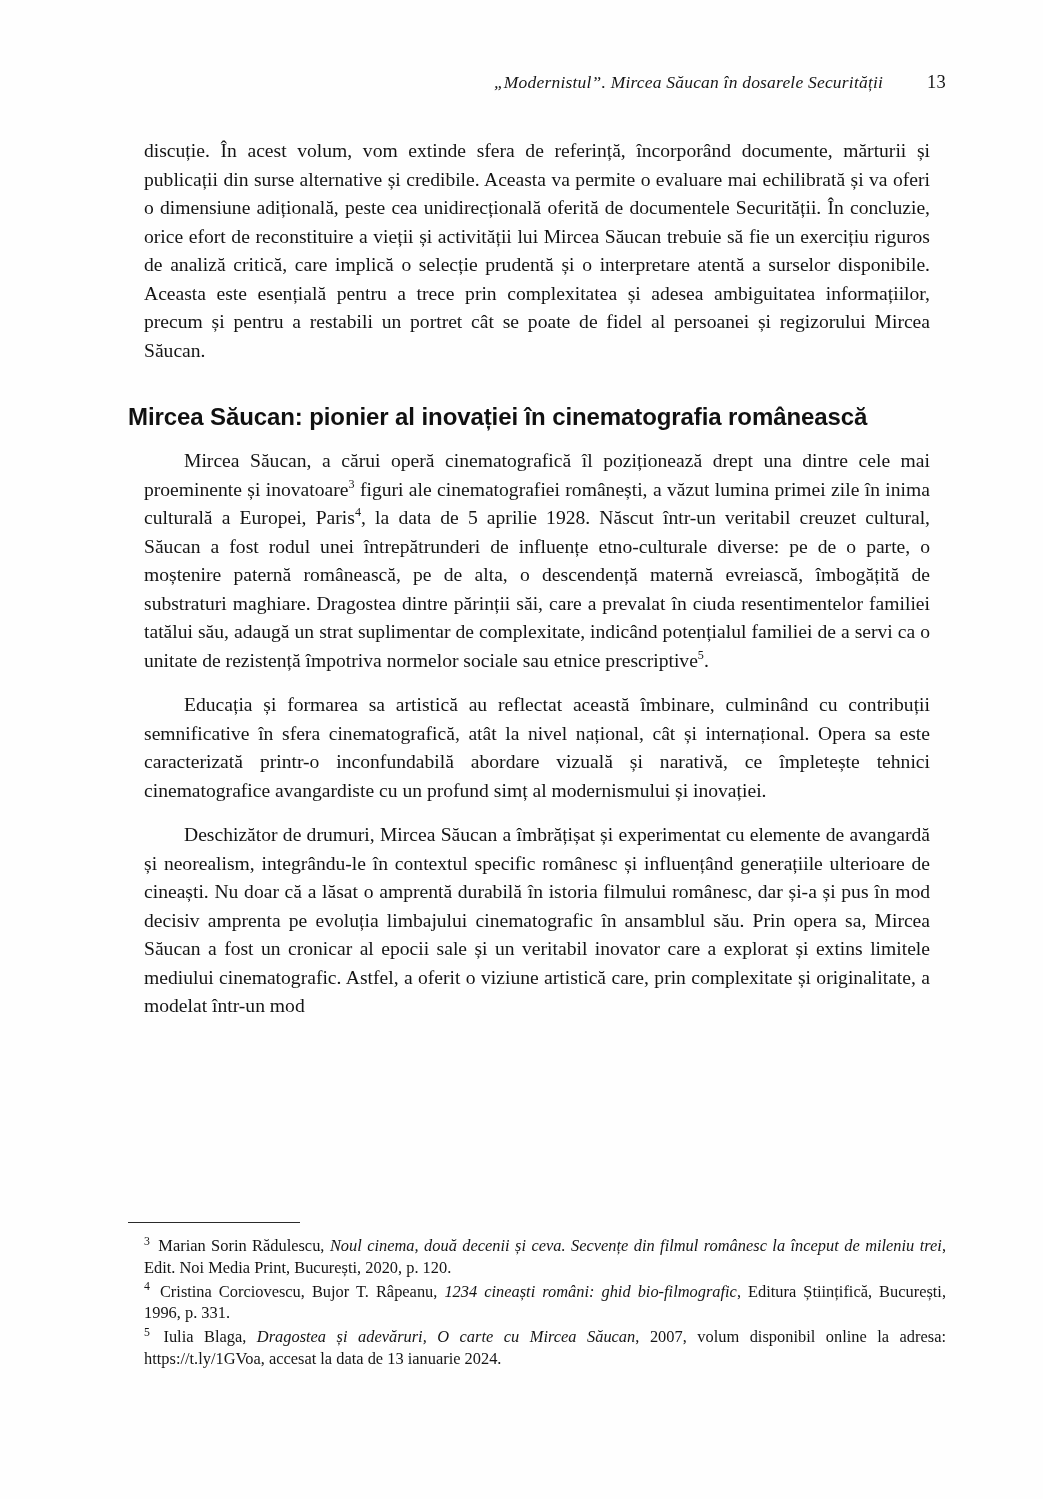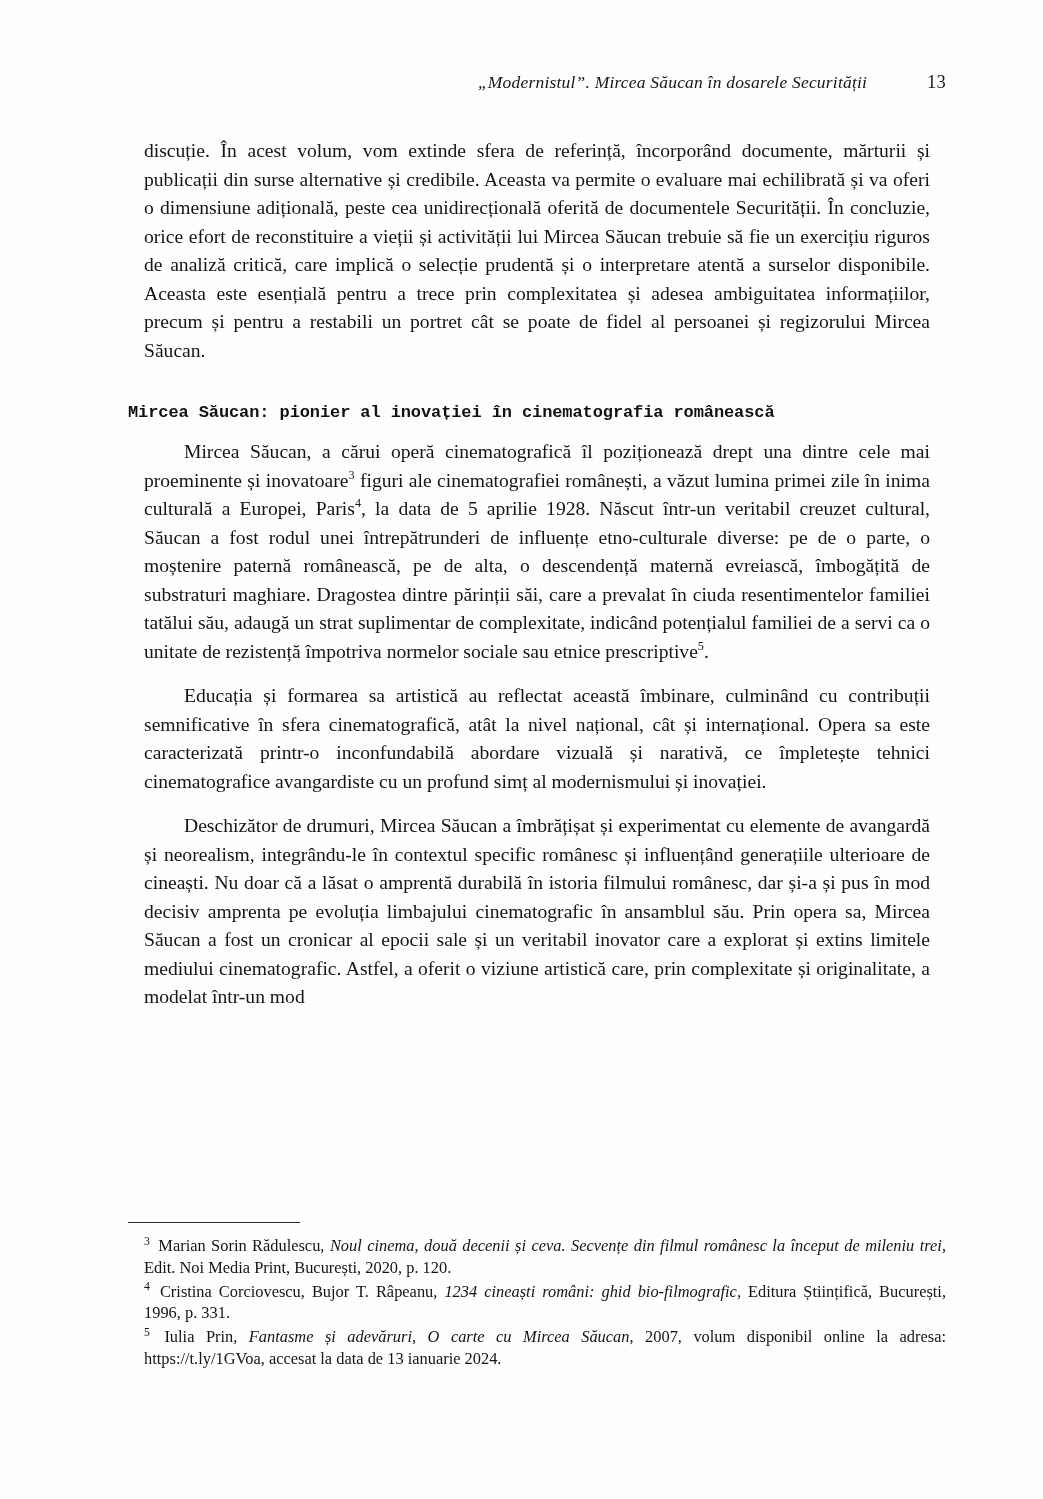--- a/index.html
+++ b/index.html
@@ -31,21 +31,20 @@
   .running-head {
     display: flex;
     align-items: baseline;
     justify-content: flex-end;
     font-family: "Liberation Serif", serif;
     font-style: italic;
     font-size: 17.5px;
     letter-spacing: 0.2px;
     color: #161616;
     margin-bottom: 44px;
-    gap: 16px;
   }
   .running-head .rh-title {
     margin-right: 44px;
   }
   .running-head .rh-page {
     font-style: normal;
     font-weight: normal;
     font-size: 18.5px;
   }
   p.body {
@@ -54,23 +53,23 @@
     line-height: 1.455;
     text-align: justify;
     text-justify: inter-word;
     color: #141414;
     hyphens: manual;
   }
   p.body.indent {
     text-indent: 40px;
   }
   h2.section {
-    font-family: Liberation Mono, monospace;
+    font-family: Liberation Sans, sans-serif;
     font-weight: bold;
-    font-size: 17px;
+    font-size: 24px;
     margin: 38px 0 14px 0;
     color: #111111;
     letter-spacing: -0.1px;
   }
   sup {
     font-size: 0.62em;
     vertical-align: super;
     line-height: 0;
   }
   .footnotes {
@@ -124,16 +123,16 @@
 
   </div>
 
   <div class="footnotes">
     <div class="fn-rule"></div>
 
     <p class="fn"><span class="fn-marker">3</span><span> Marian Sorin Rădulescu, </span><i>Noul cinema, două decenii și ceva. Secvențe din filmul românesc la început de mileniu trei</i><span>, Edit. Noi Media Print, București, 2020, p. 120.</span></p>
 
     <p class="fn"><span class="fn-marker">4</span><span> Cristina Corciovescu, Bujor T. Râpeanu, </span><i>1234 cineaști români: ghid bio-filmografic</i><span>, Editura Științifică, București, 1996, p. 331.</span></p>
 
-    <p class="fn"><span class="fn-marker">5</span><span> Iulia Prin, </span><i>Fantasme și adevăruri, O carte cu Mircea Săucan</i><span>, 2007, volum disponibil online la adresa: https://t.ly/1GVoa, accesat la data de 13 ianuarie 2024.</span></p>
+    <p class="fn"><span class="fn-marker">5</span><span> Iulia Blaga, </span><i>Dragostea și adevăruri, O carte cu Mircea Săucan</i><span>, 2007, volum disponibil online la adresa: https://t.ly/1GVoa, accesat la data de 13 ianuarie 2024.</span></p>
   </div>
 
 </div>
 
 </body></html>

